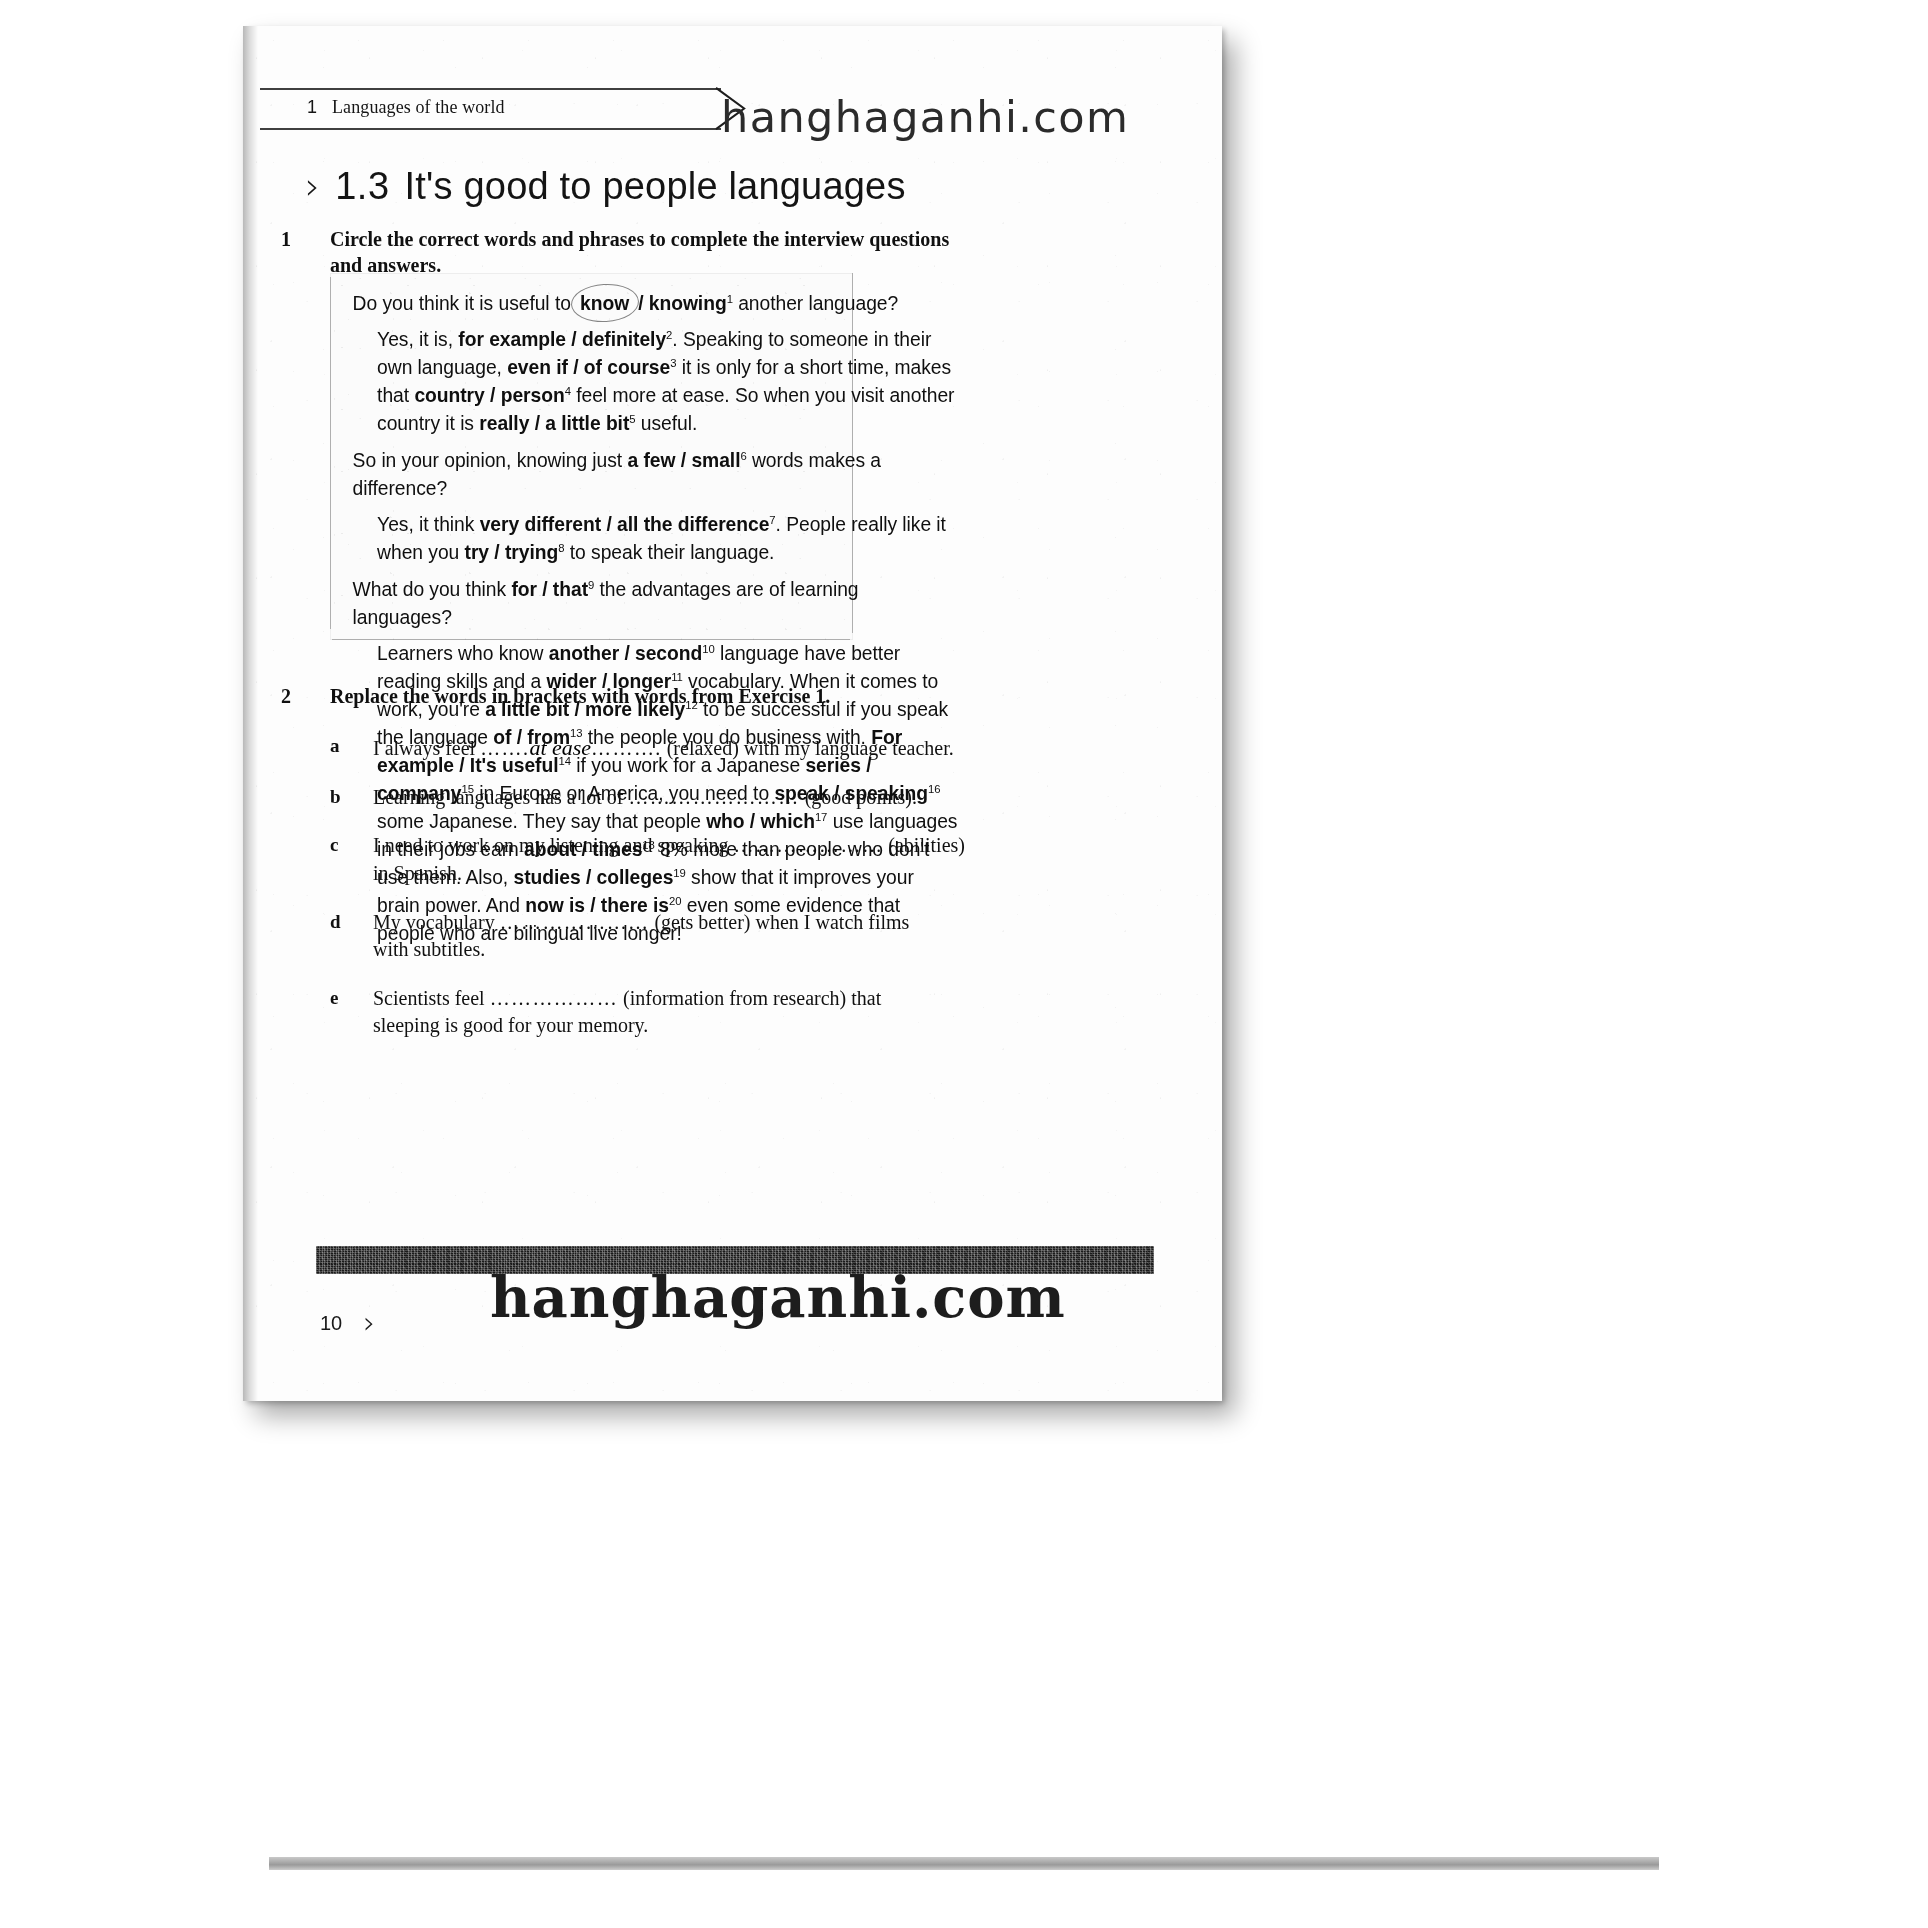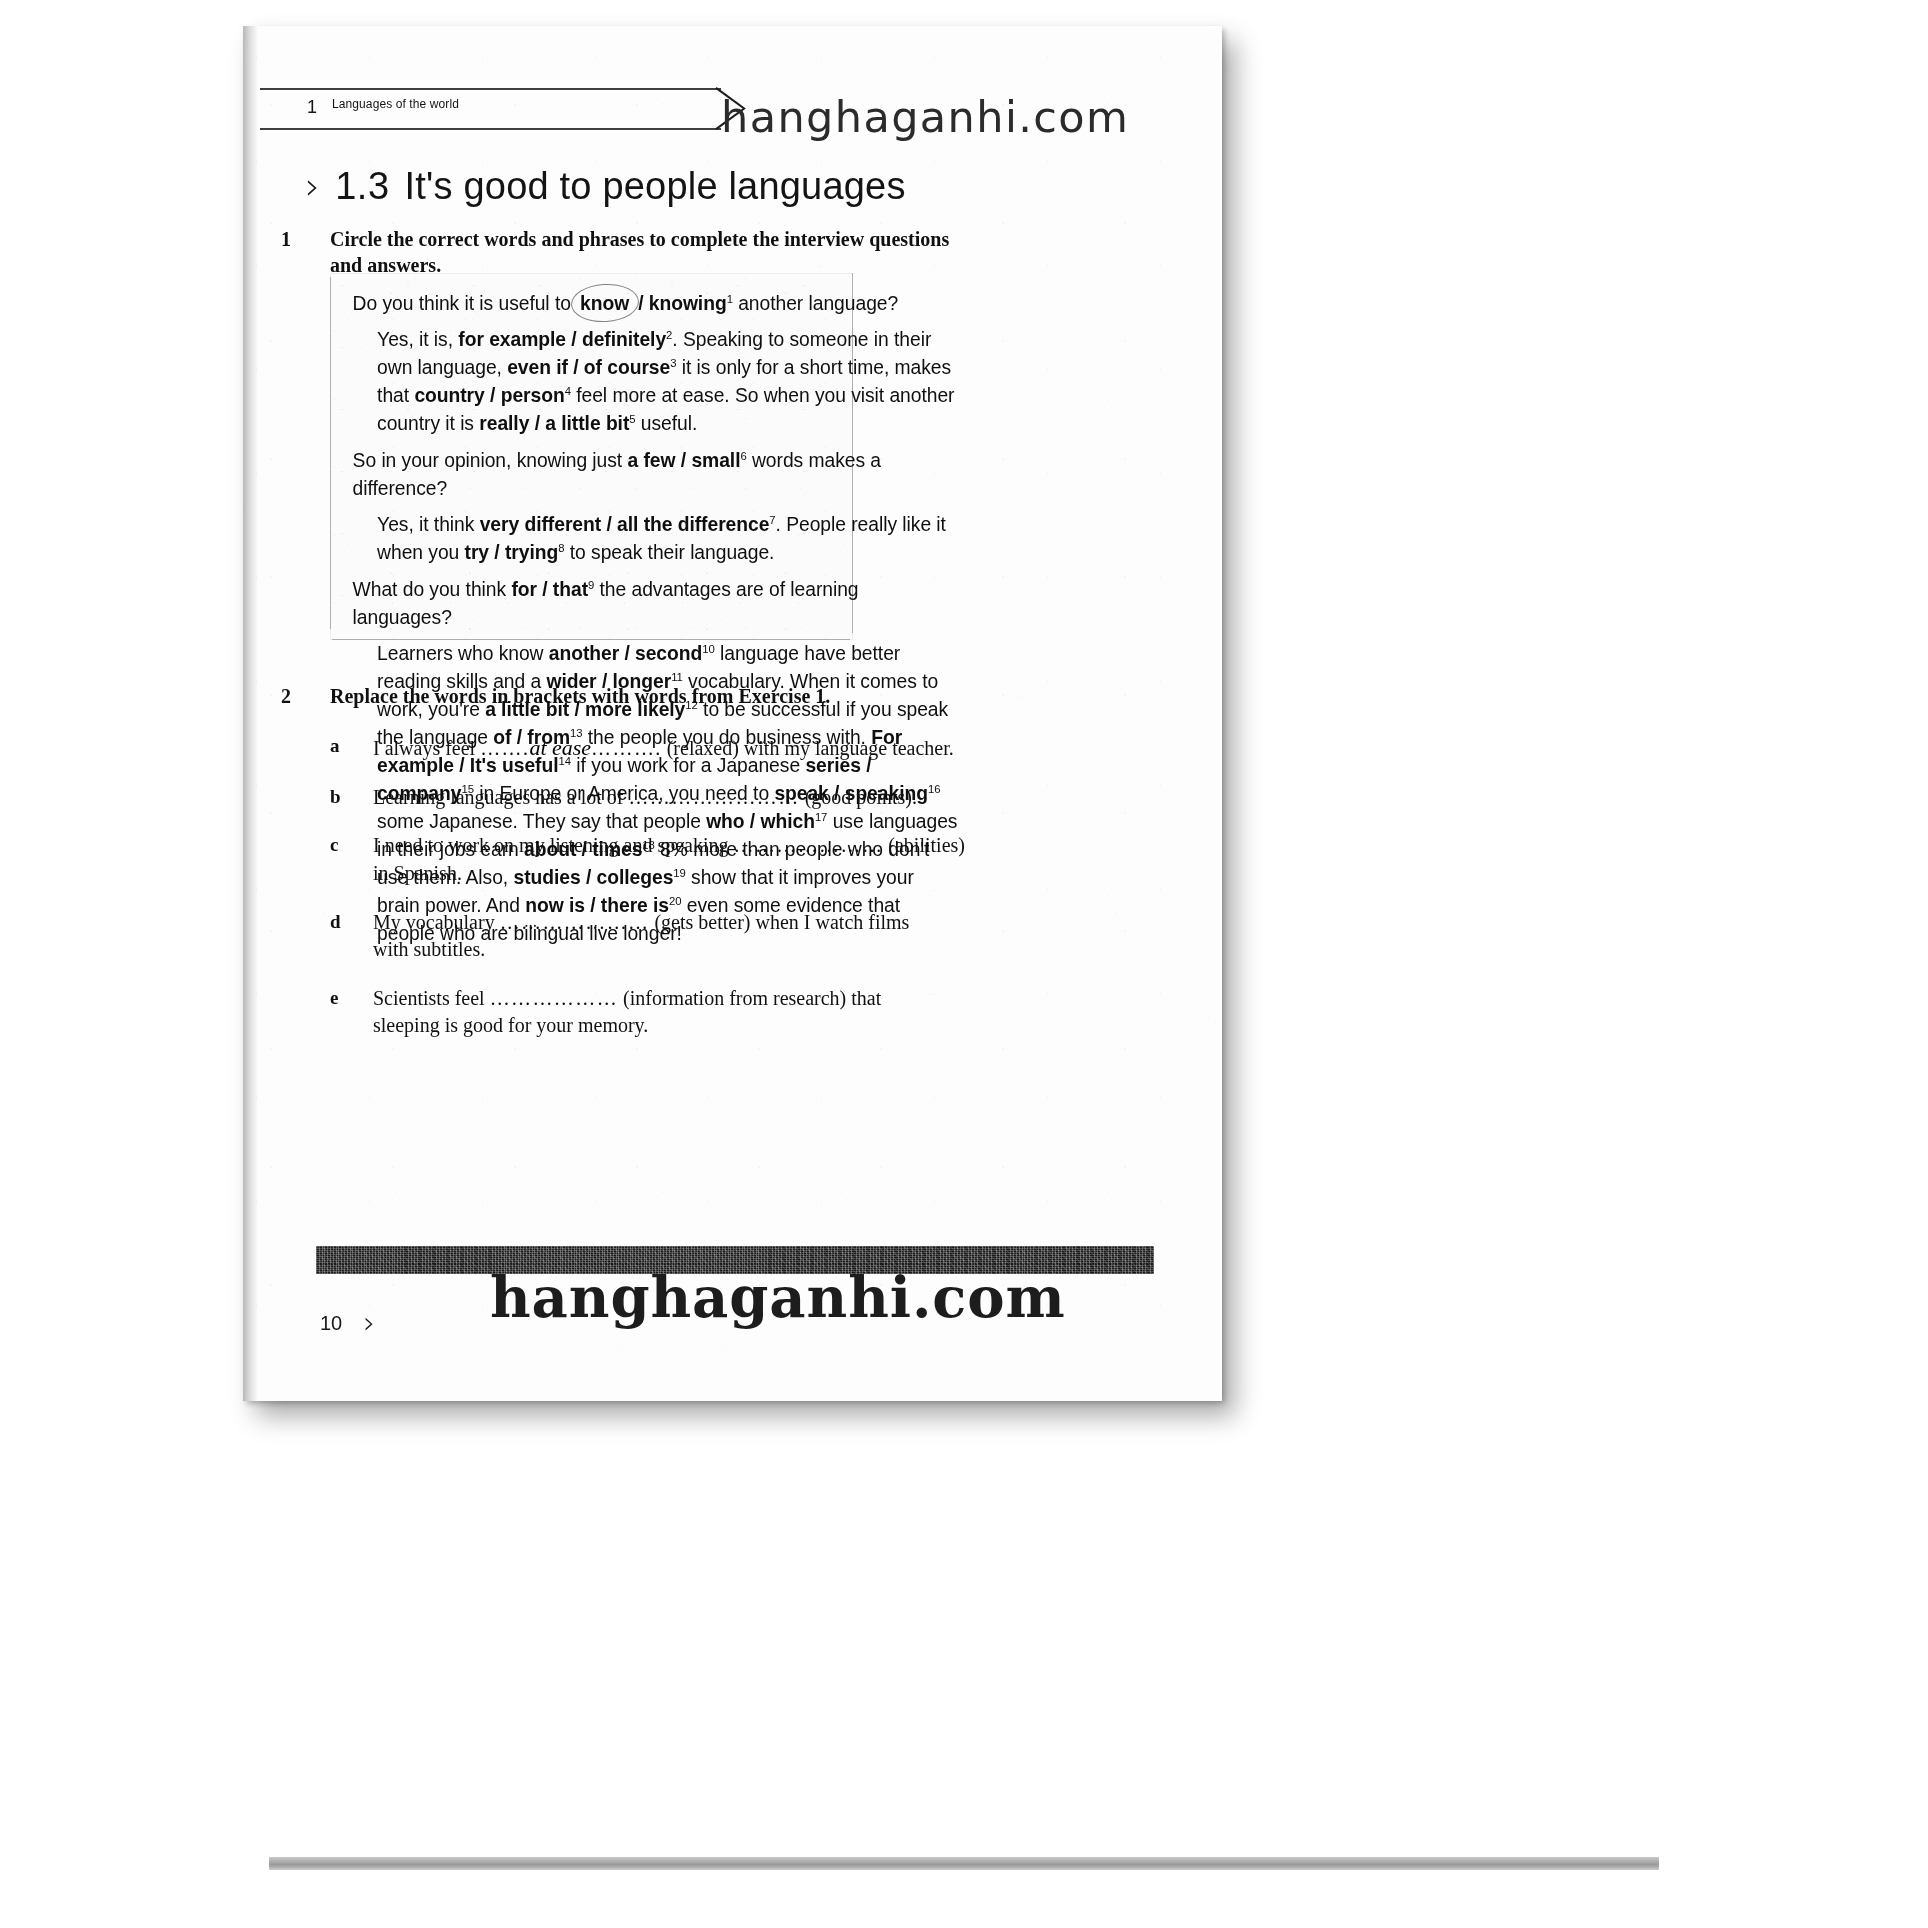--- a/index.html
+++ b/index.html
@@ -82,22 +82,22 @@
     left: 454px;
     top: -1.9px;
     width: 49px;
     height: 45px;
   }
   .runhead .chev svg { display: block; }
   .runhead .label {
     position: absolute;
     left: 72px;
     top: 8.5px;
-    font-family: Liberation Sans, sans-serif;
-    font-size: 12px;
+    font-family: Liberation Serif, serif;
+    font-size: 18px;
     letter-spacing: 0.1px;
     color: #151515;
     white-space: nowrap;
   }
   .runhead .num {
     position: absolute;
     left: 47px;
     top: 8.5px;
     font-family: "Liberation Sans", sans-serif;
     font-size: 18px;

